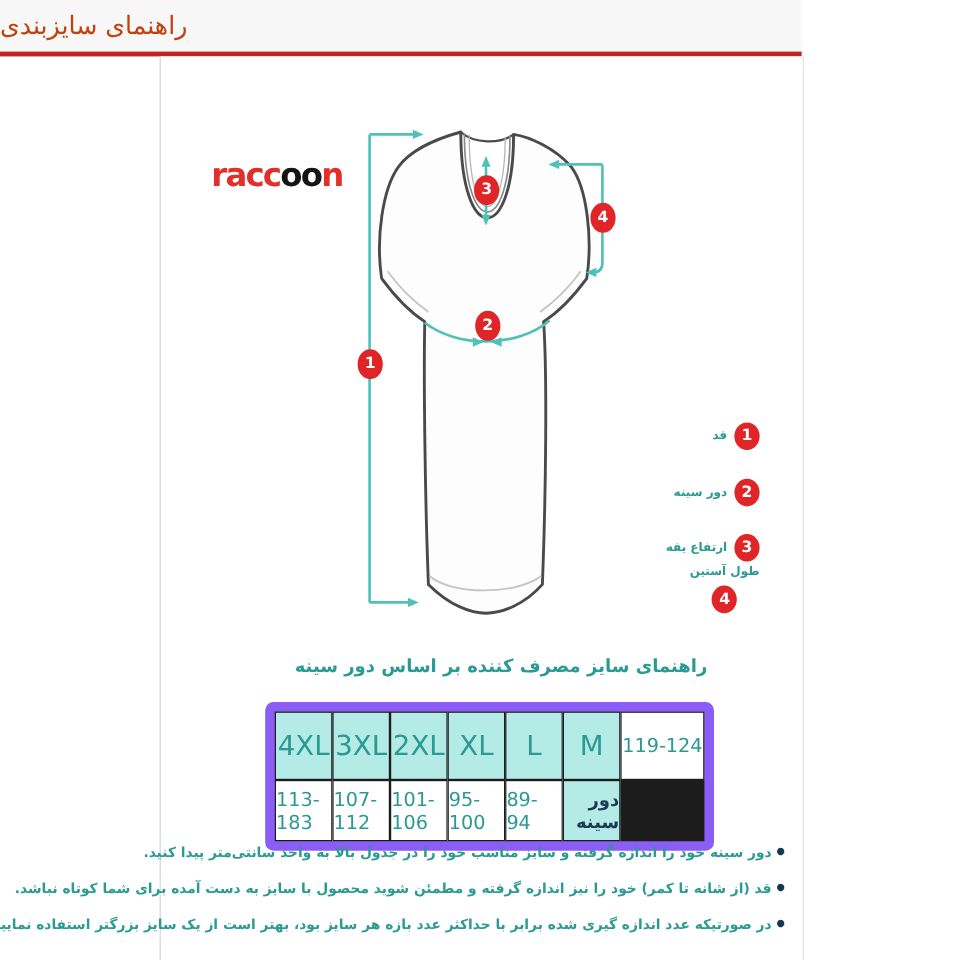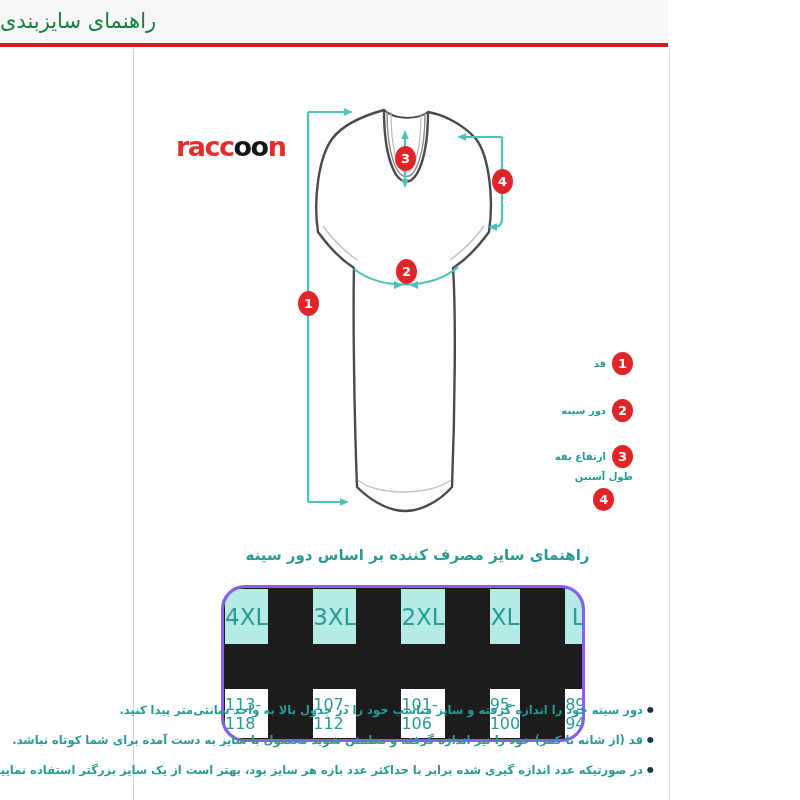--- a/index.html
+++ b/index.html
@@ -8,21 +8,21 @@
     font-family:"DejaVu Sans", sans-serif;overflow:hidden;
   }
   
   .header-bar{
     position:absolute;left:0;top:0;width:668px;height:43px;
     background:#f7f7f7;border-bottom:4px solid #c32423;
     display:flex;align-items:center;justify-content:flex-end;
     direction:rtl;
   }
   .page-title{
-    color:#15803d;font-size:21px;padding:0 10px 2px 0;letter-spacing:0;text-align:right;
+    color:#c2410c;font-size:21px;padding:0 10px 2px 0;letter-spacing:0;text-align:right;
   }
   
   .card{
     position:absolute;left:133px;top:47px;width:535px;height:753px;
     background:#ffffff;border-left:1px solid #d5d5d5;border-right:1px solid #e2e2e2;
   }
   
   .brand{
     position:absolute;left:42px;top:84px;
     font-weight:bold;font-size:27px;letter-spacing:-1.5px;
@@ -54,21 +54,21 @@
   .legend-1{top:305px;} .legend-2{top:352px;} .legend-3{top:398px;} .legend-4{top:441px;flex-direction:column;}
   
   .table-title{
     position:absolute;left:16px;top:499px;width:100%;text-align:center;
     color:#2a9a92;font-weight:bold;font-size:15px;direction:rtl;
   }
   .size-table{
     position:absolute;left:87px;top:538px;width:358px;
     display:grid;grid-template-columns:repeat(6,1fr) 70px;
     grid-template-rows:57px 51px;
-    border:3px solid #8b5cf6;border-radius:24px;overflow:hidden;background:#1c1c1c;gap:43px;
+    border:8px solid #8b5cf6;border-radius:7px;overflow:hidden;background:#1c1c1c;
   }
   .size-table .cell{
     border:1.5px solid #1c1c1c;display:flex;align-items:center;justify-content:center;
     background:#ffffff;
   }
   .size-table .hdr{background:#b5ebe7;color:#2a9a92;font-size:23px;}
   .size-table .crit{background:#b5ebe7;color:#1d3a52;font-weight:bold;font-size:14px;direction:rtl;}
   .size-table .val{color:#2a9a92;font-size:16px;}
   .size-table .rowlbl{background:#b5ebe7;color:#1d3a52;font-weight:bold;font-size:15px;direction:rtl;}
   
@@ -170,21 +170,21 @@
 
   <div class="size-table">
     <div class="cell hdr">4XL</div>
     <div class="cell hdr">3XL</div>
     <div class="cell hdr">2XL</div>
     <div class="cell hdr">XL</div>
     <div class="cell hdr">L</div>
     <div class="cell hdr">M</div>
 
     <div class="cell val">119-124</div>
-    <div class="cell val">113-118</div>
+    <div class="cell val">113-183</div>
     <div class="cell val">107-112</div>
     <div class="cell val">101-106</div>
     <div class="cell val">95-100</div>
     <div class="cell val">89-94</div>
     <div class="cell rowlbl">دور سینه</div>
   </div>
 
   <div class="footnotes">
     <div class="footnote"><span class="bullet">●</span><span>دور سینه خود را اندازه گرفته و سایز مناسب خود را در جدول بالا به واحد سانتی‌متر پیدا کنید.</span></div>
     <div class="footnote"><span class="bullet">●</span><span>قد (از شانه تا کمر) خود را نیز اندازه گرفته و مطمئن شوید محصول با سایز به دست آمده برای شما کوتاه نباشد.</span></div>

